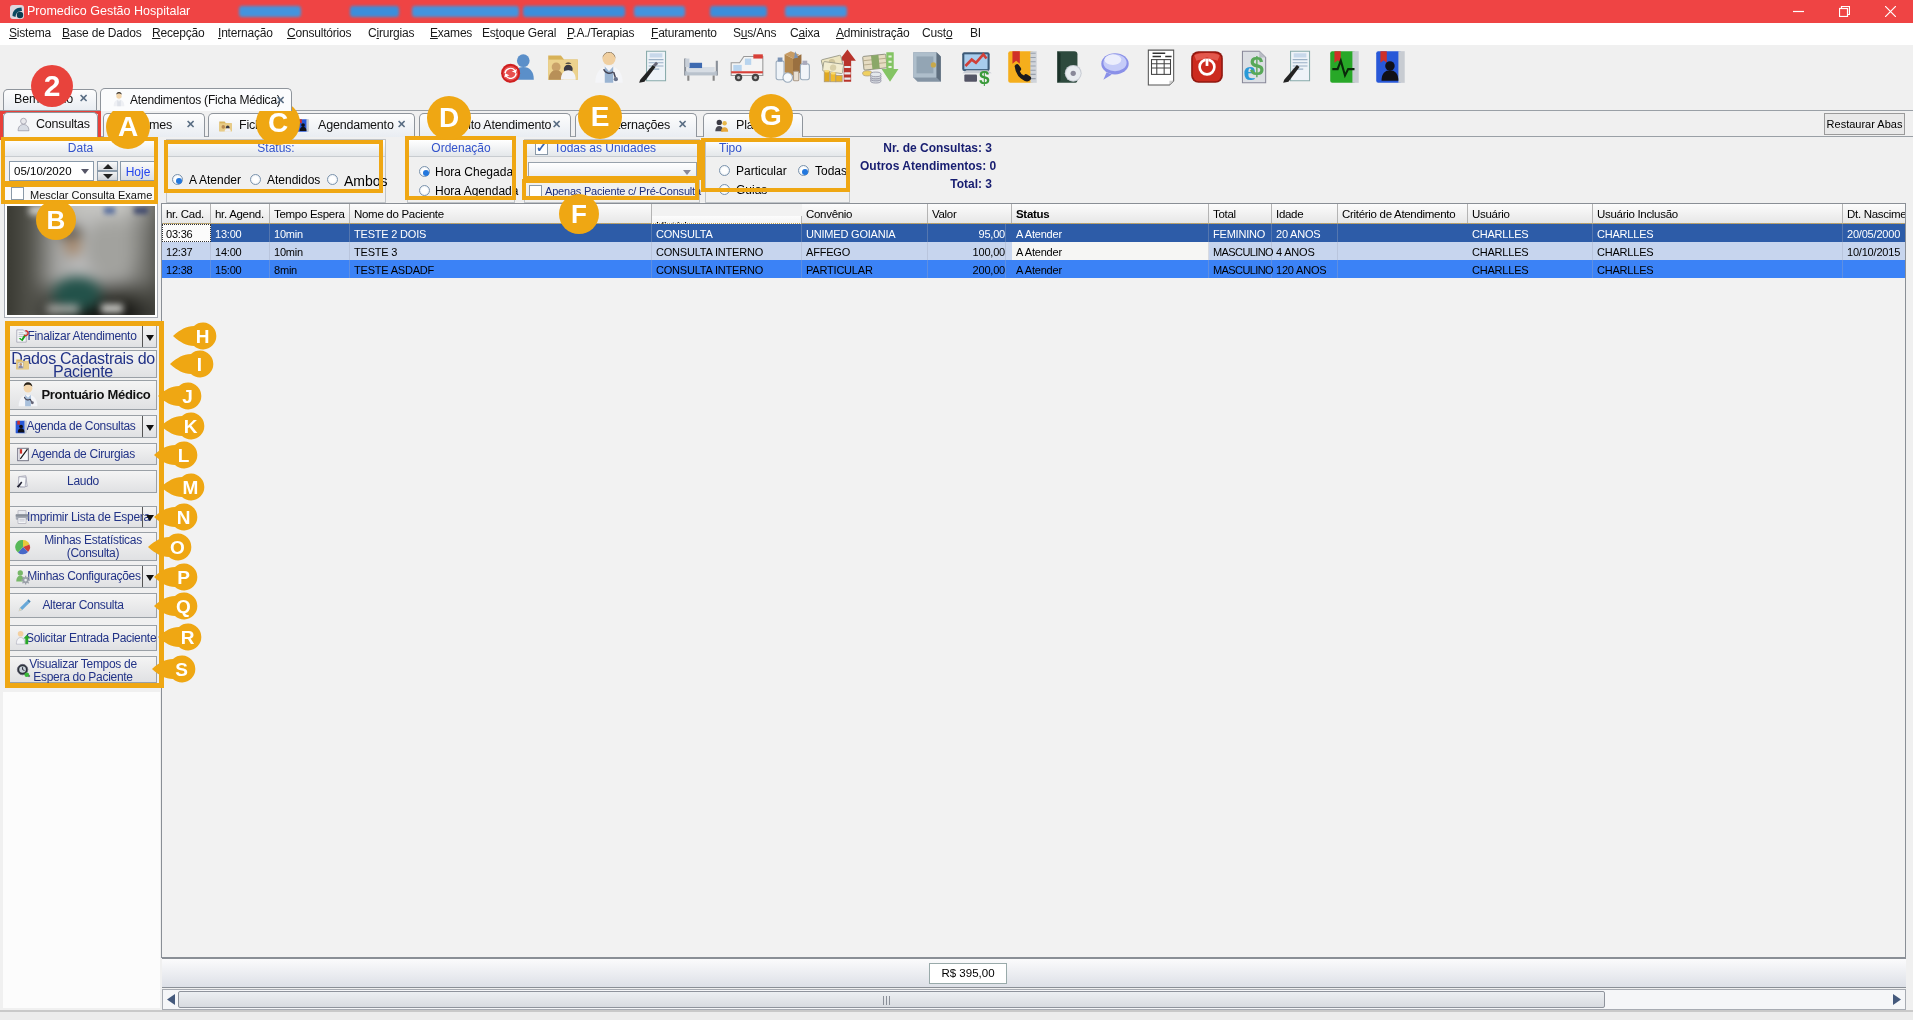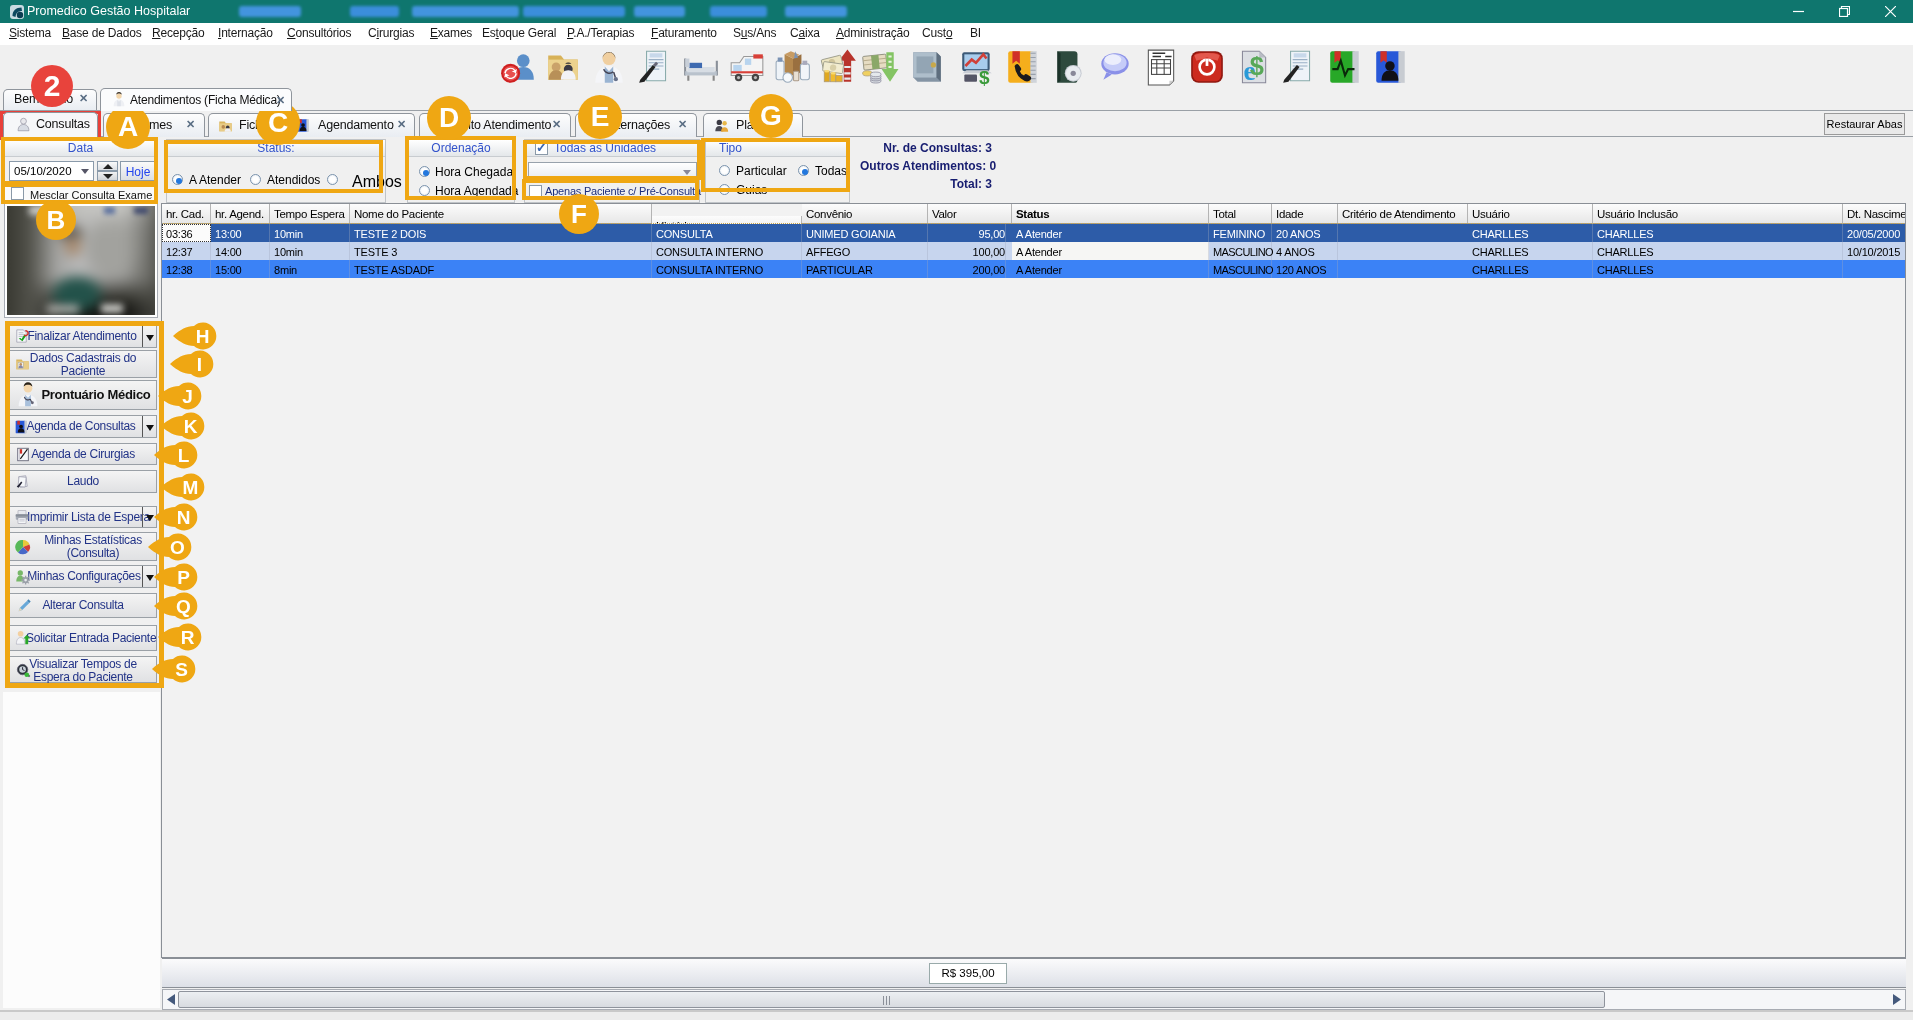--- a/index.html
+++ b/index.html
@@ -1,21 +1,21 @@
 <!DOCTYPE html>
 <html><head>
 <meta charset="utf-8">
 <style>
 * { margin:0; padding:0; box-sizing:border-box; }
 html,body { width:1913px; height:1020px; overflow:hidden; }
 body { font-family:"Liberation Sans", sans-serif; position:relative; background:#f0f0f0; }
 .abs { position:absolute; }
 
 
-#titlebar { left:0; top:0; width:1913px; height:23px; background:#0f766e; color:#fff; }
+#titlebar { left:0; top:0; width:1913px; height:23px; background:#ef4444; color:#fff; }
 #titlebar .title { position:absolute; left:27px; top:4px; font-size:12.5px; color:#fff; }
 .blur { position:absolute; top:6px; height:11px; background:#4394de; border-radius:3px; filter:blur(1.5px); }
 .wbtn { position:absolute; top:0; width:45px; height:23px; color:#fff; text-align:center; }
 .wbtn svg { margin-top:6px; }
 
 
 #menubar { left:0; top:23px; width:1913px; height:22px; background:#ffffff; font-size:12px; letter-spacing:-0.2px; color:#1a1a1a; }
 #menubar span.mi { position:absolute; top:3px; white-space:nowrap; }
 #menubar u { text-decoration:underline; }
 
@@ -349,21 +349,21 @@
   <span class="cb" style="position:absolute; left:7px; top:2px;"></span>
   <span style="position:absolute; left:26px; top:3.5px; font-size:11px; color:#111; white-space:nowrap;">Mesclar Consulta Exame</span>
 </div>
 <div class="panel" style="left:166px; top:139px; width:220px; height:64px;">
   <div class="phead">Status:</div>
   <span class="radio sel" style="position:absolute; left:5px; top:34px;"></span>
   <span style="position:absolute; left:22px; top:33px; font-size:12px; white-space:nowrap;">A Atender</span>
   <span class="radio" style="position:absolute; left:83px; top:34px;"></span>
   <span style="position:absolute; left:100px; top:33px; font-size:12px; white-space:nowrap;">Atendidos</span>
   <span class="radio" style="position:absolute; left:160px; top:34px;"></span>
-  <span style="position:absolute; left:177px; top:33px; font-size:16px; white-space:nowrap;margin-left:8px;">Ambos</span>
+  <span style="position:absolute; left:177px; top:33px; font-size:14px; white-space:nowrap;">Ambos</span>
 </div>
 <div class="panel" style="left:407px; top:139px; width:108px; height:64px;">
   <div class="phead">Ordenação</div>
   <span class="radio sel" style="position:absolute; left:11px; top:26px;"></span>
   <span style="position:absolute; left:27px; top:25px; font-size:12px; white-space:nowrap;">Hora Chegada</span>
   <span class="radio" style="position:absolute; left:11px; top:45px;"></span>
   <span style="position:absolute; left:27px; top:44px; font-size:12px; white-space:nowrap;">Hora Agendada</span>
 </div>
 <div class="panel" style="left:524px; top:139px; width:176px; height:64px;">
   <div class="phead" style="text-align:left; padding-left:10px;"><span class="cb sel" style="margin-right:6px; vertical-align:-3px;"></span>Todas as Unidades</div>
@@ -407,21 +407,21 @@
 
 <div class="abs" style="left:3px; top:692px; width:157px; height:316px; background:#fcfcfc;"></div>
 
 <div class="sbtn" style="top:325px; height:23px; line-height:21px; padding-left:12px; padding-right:14px;">Finalizar Atendimento<div class="split"></div>
   <svg style="position:absolute;left:3px;top:2px" width="17" height="17" viewBox="0 0 36 36">
       <path d="M8 4 h14 l6 6 v20 H8z" fill="#f4f6f8" stroke="#99a" stroke-width="1.5"></path>
       <path d="M12 10 h10 M12 14 h12 M12 18 h12" stroke="#aab" stroke-width="1.5"></path>
       <path d="M20 28 l-8-6 4-1 2 3 6-10 4 2z" fill="#18a018"></path>
       <path d="M26 6 a5 5 0 1 1 -2 9" stroke="#d03028" stroke-width="3" fill="none"></path>
     </svg></div>
-<div class="sbtn" style="top:350px; height:28px; font-size:12px; line-height:13px; padding-top:1px;">Dados Cadastrais do<br>Paciente
+<div class="sbtn" style="top:350px; height:28px; font-size:16px; line-height:13px; padding-top:1px;">Dados Cadastrais do<br>Paciente
   <svg style="position:absolute;left:4px;top:5px" width="17" height="16" viewBox="0 0 36 36">
       <path d="M4 8 h12 l3 4 h13 v18 H4 z" fill="#d9b55e"></path>
       <path d="M4 12 h28 v18 H4 z" fill="#e8cc87"></path>
       <rect x="8" y="14" width="12" height="14" fill="#f4f4f0" stroke="#998" stroke-width="1"></rect>
       <circle cx="14" cy="19" r="3" fill="#c09060"></circle>
       <path d="M9 27 c0-4 2-6 5-6 s5 2 5 6z" fill="#88a"></path>
     </svg></div>
 <div class="sbtn" style="top:380px; height:30px; font-weight:bold; font-size:13px; color:#111; line-height:28px; padding-left:26px;">Prontuário Médico
   <svg style="position:absolute;left:5px;top:1px" width="26" height="27" viewBox="0 0 36 36">
       <circle cx="18" cy="8" r="6" fill="#f3d6ac"></circle>

